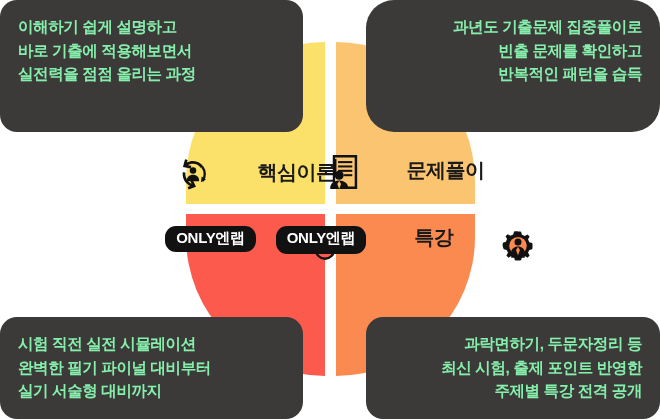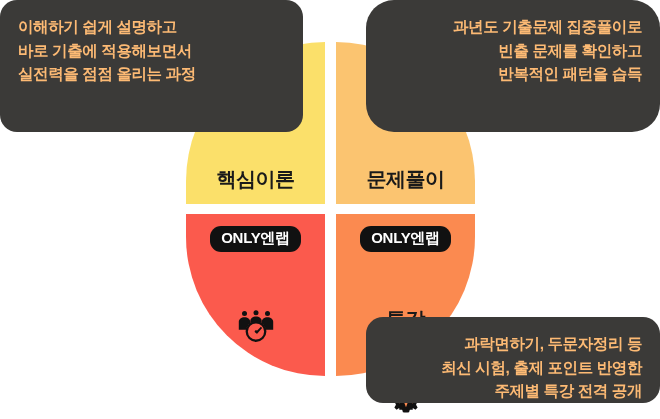--- a/index.html
+++ b/index.html
@@ -46,22 +46,21 @@
   .quad.br {
     right: 0; bottom: 0;
     border-radius: 0 0 139px 0;
   }
 
   .quad-inner {
     position: absolute;
     left: 0;
     right: 0;
     display: flex;
-    flex-direction: column;
-    align-items: center;
+    flex-direction: row;
     justify-content: center;
     gap: 48px;
   }
   .quad.tl .quad-inner, .quad.tr .quad-inner { bottom: 14px; }
   .quad.bl .quad-inner, .quad.br .quad-inner { top: 12px; }
 
   .quad-label {
     font-size: 20px;
     font-weight: bold;
     color: #1a1a1a;
@@ -87,33 +86,33 @@
     display: block;
     line-height: 0;
   }
   .quad.bl .icon-wrap, .quad.br .icon-wrap { margin-top: 2px; }
 
   
   .box {
     position: absolute;
     background: #3b3a38;
     border-radius: 17px;
-    color: #fdba74;
+    color: #86efac;
     font-size: 15.5px;
     font-weight: bold;
     line-height: 1.52;
     letter-spacing: -0.4px;
     box-sizing: border-box;
     padding: 15px 18px;
     white-space: pre-line;
   }
   #box-tl { left: 0;   top: 0;   width: 303px; height: 132px; text-align: left;  }
   #box-tr { left: 366px; top: 0;  width: 294px; height: 132px; text-align: right; border-radius: 28px; }
   #box-bl { left: 0;   top: 317px; width: 303px; height: 102px; text-align: left;  }
-  #box-br { left: 366px; top: 317px; width: 294px; height: 86px; text-align: right; }
+  #box-br { left: 366px; top: 317px; width: 294px; height: 102px; text-align: right; }
 </style>
 </head>
 <body>
 
 <div id="stage">
 
   <div id="wheel">
 
     <div class="quad tl" style="background:#FBE06A">
       <div class="quad-inner">
@@ -192,18 +191,21 @@
   </div>
 
   <div class="box" id="box-tl">이해하기 쉽게 설명하고
 바로 기출에 적용해보면서
 실전력을 점점 올리는 과정</div>
 
   <div class="box" id="box-tr">과년도 기출문제 집중풀이로
 빈출 문제를 확인하고
 반복적인 패턴을 습득</div>
 
+  <div class="box" id="box-bl">시험 직전 실전 시뮬레이션
+완벽한 필기 파이널 대비부터
+실기 서술형 대비까지</div>
 
   <div class="box" id="box-br">과락면하기, 두문자정리 등
 최신 시험, 출제 포인트 반영한
 주제별 특강 전격 공개</div>
 
 </div>
 
 </body></html>

